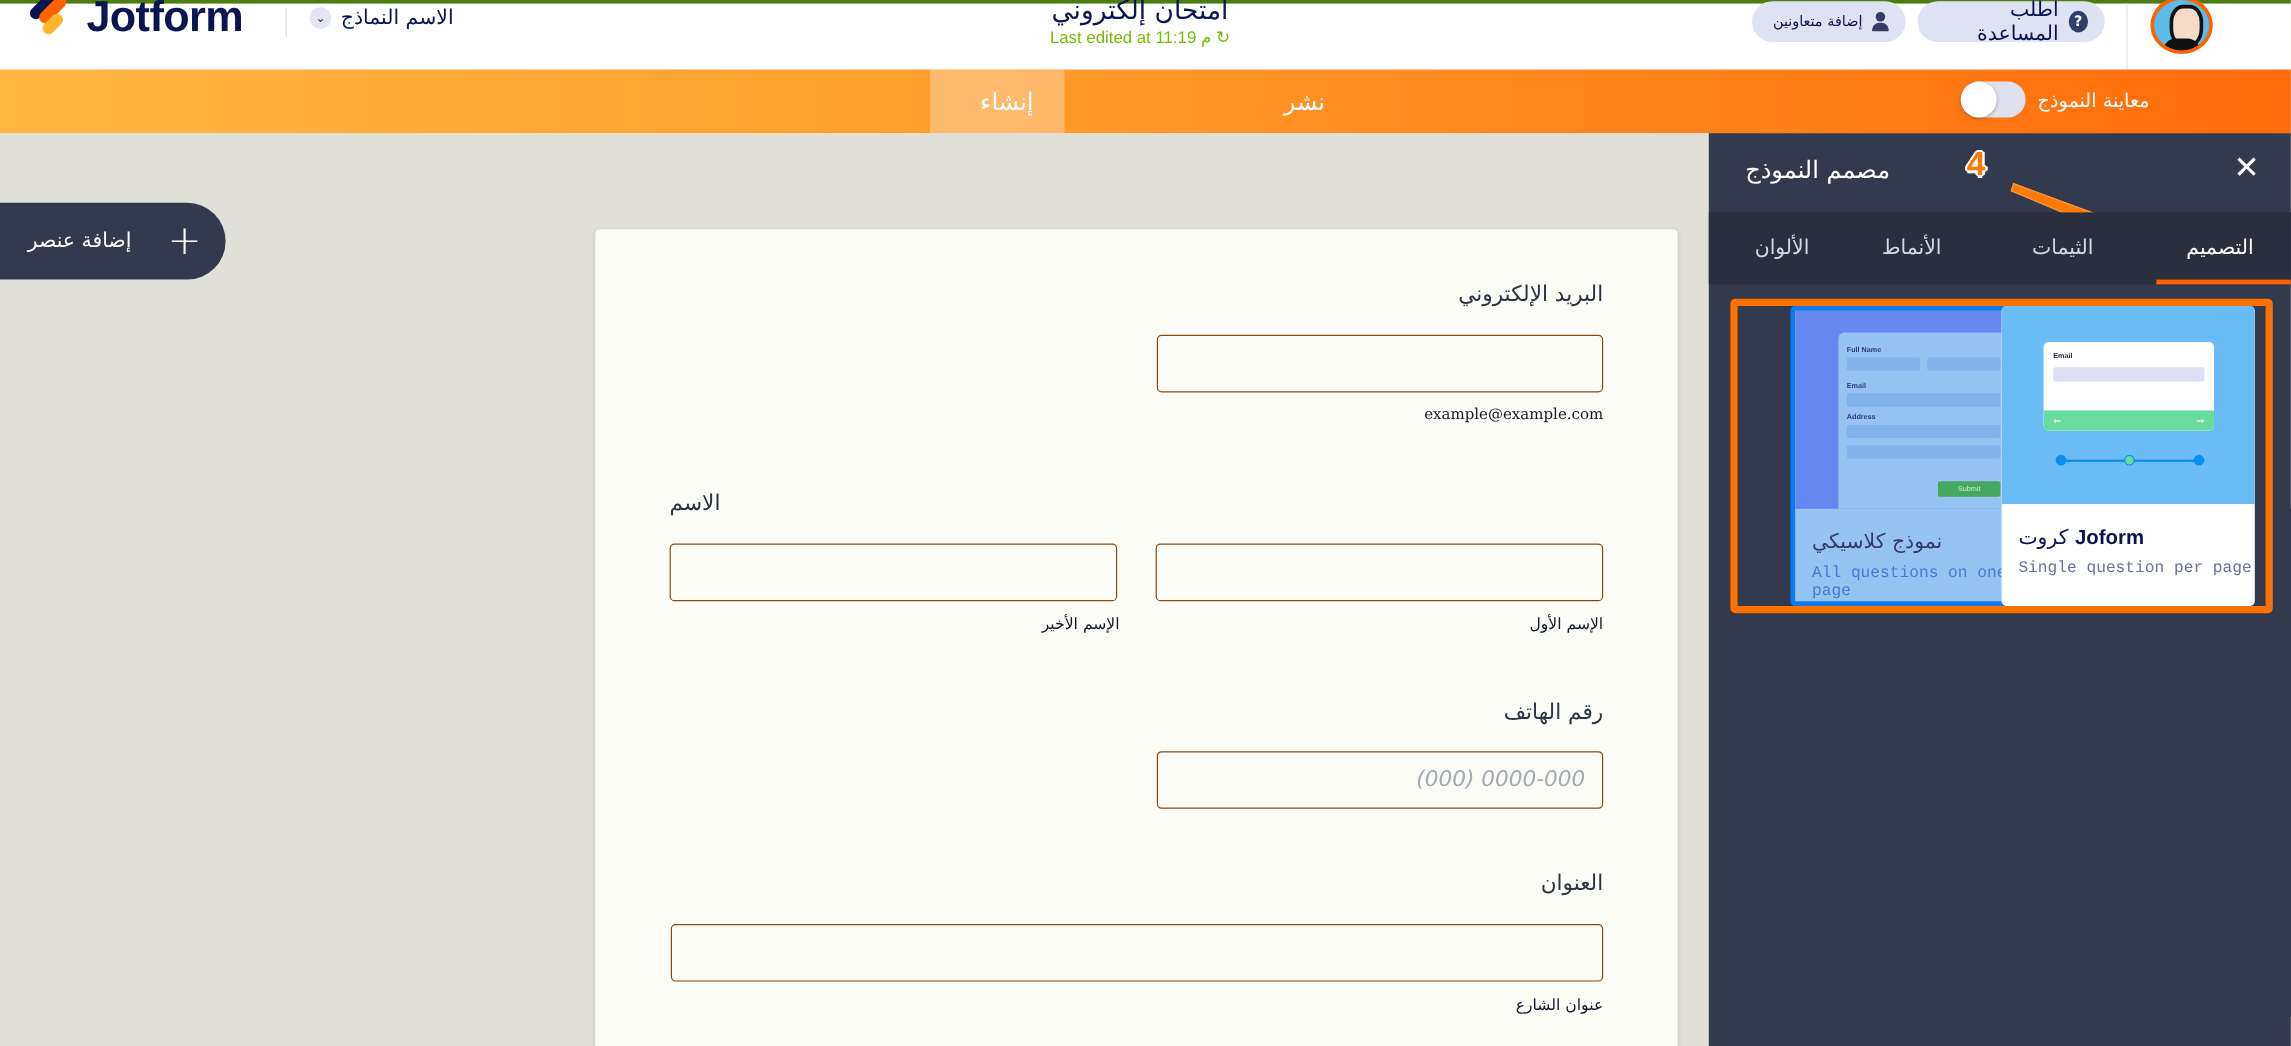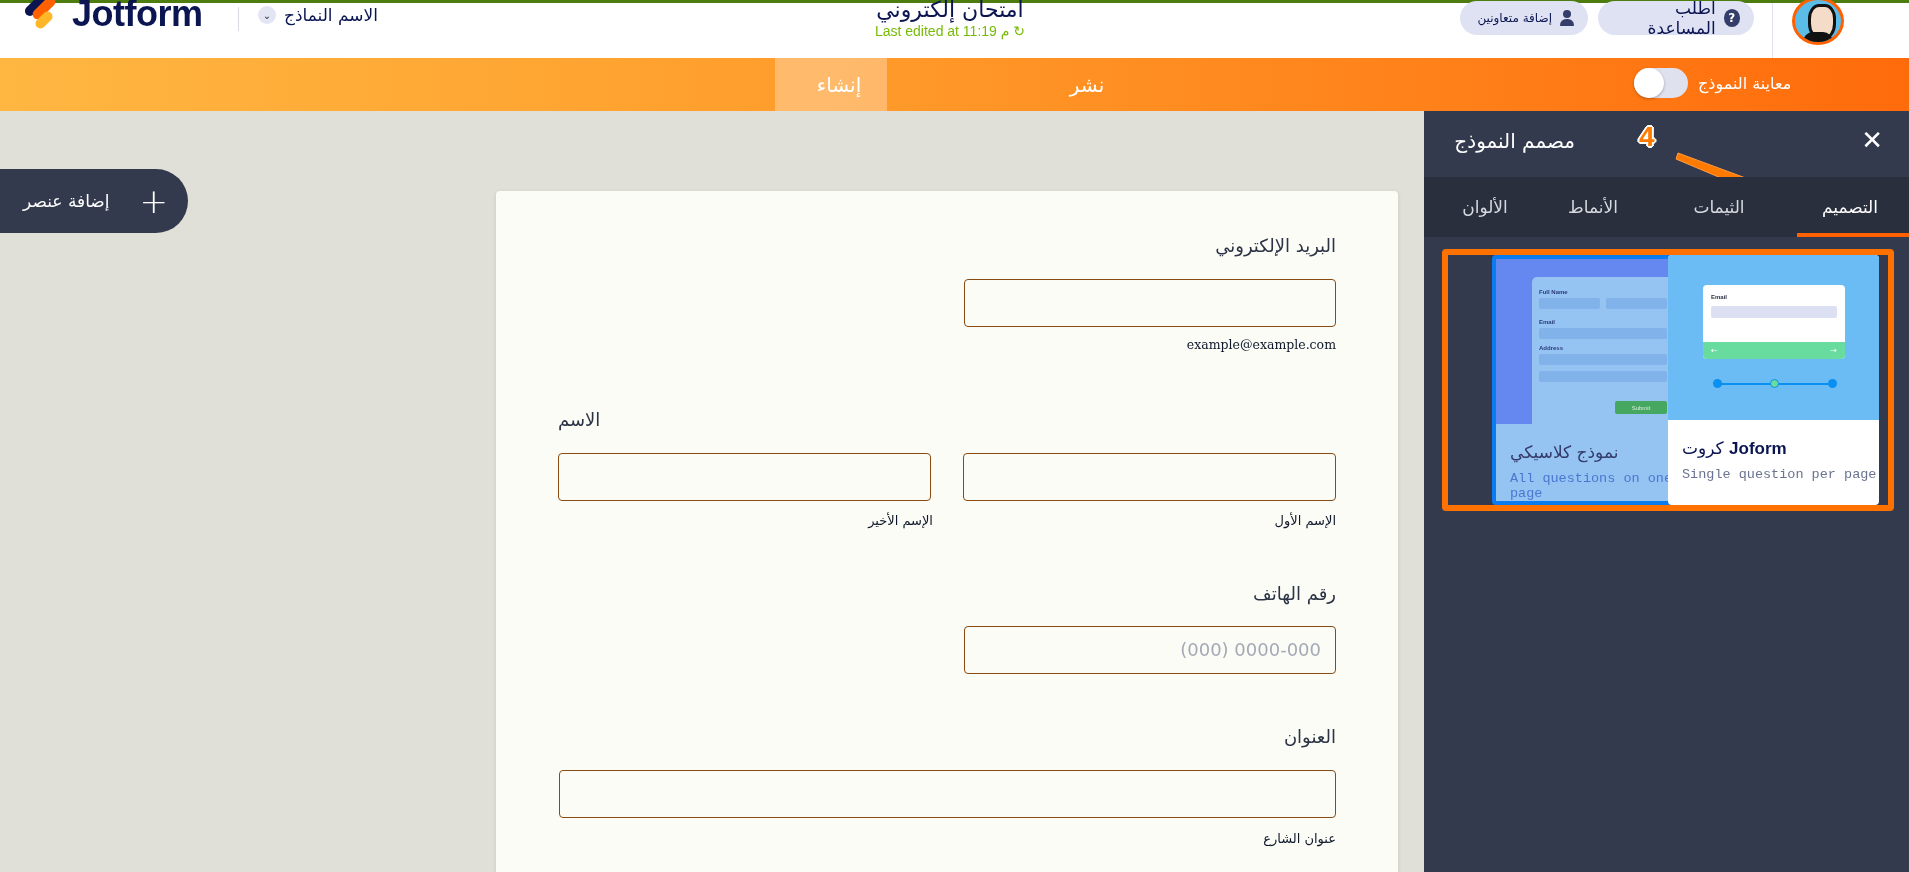--- a/index.html
+++ b/index.html
@@ -166,21 +166,21 @@
     <div class="finput" style="right:62px; top:88px; width:372px;"></div>
     <div class="sublabel" style="right:62px; top:146px; font-family:'DejaVu Serif', serif; font-size:12.5px;">example@example.com</div>
 
     <div class="field-label" style="right:auto; left:62px; top:218px;">الاسم</div>
     <div class="finput" style="right:62px; top:262px; width:373px;"></div>
     <div class="finput" style="left:62px; top:262px; width:373px;"></div>
     <div class="sublabel" style="right:62px; top:322px;">الإسم الأول</div>
     <div class="sublabel" style="right:465px; top:322px;">الإسم الأخير</div>
 
     <div class="field-label" style="top:392px;">رقم الهاتف</div>
-    <div class="finput" style="right:62px; top:435px; width:372px;">
+    <div class="finput" style="right:62px; top:435px; width:372px;font-style:italic;">
       <span class="ph">(000) 0000-000</span>
     </div>
 
     <div class="field-label" style="top:535px;">العنوان</div>
     <div class="finput" style="right:62px; top:579px; width:777px;"></div>
     <div class="sublabel" style="right:62px; top:640px;">عنوان الشارع</div>
   </div>
 </div>
 
 <div class="panel">

